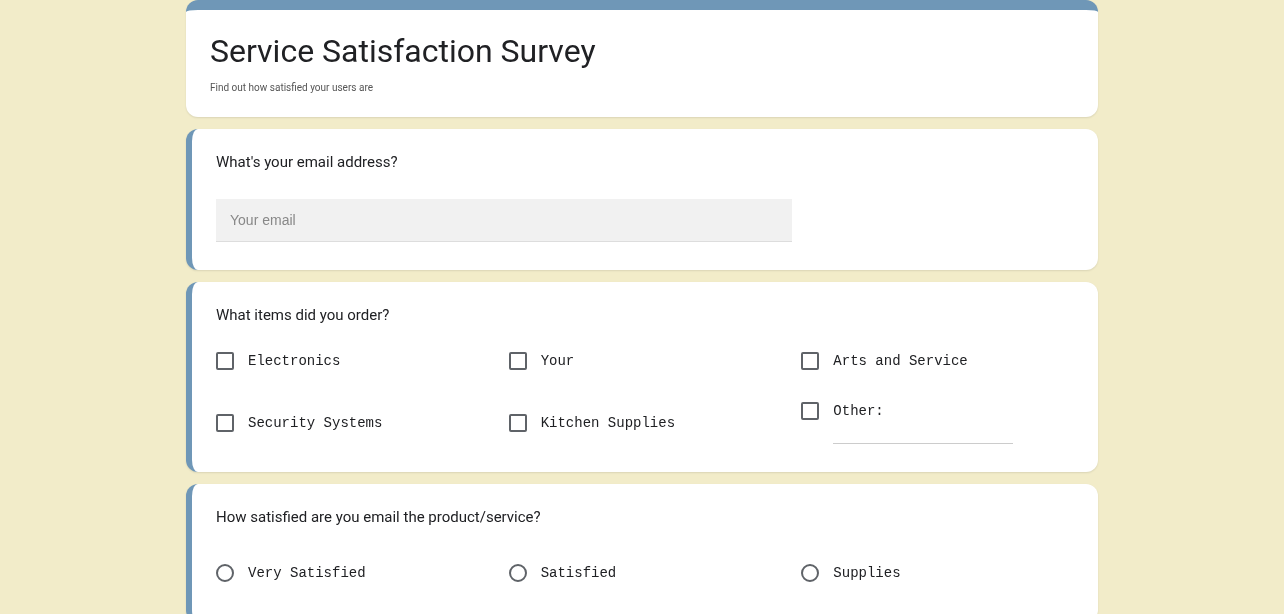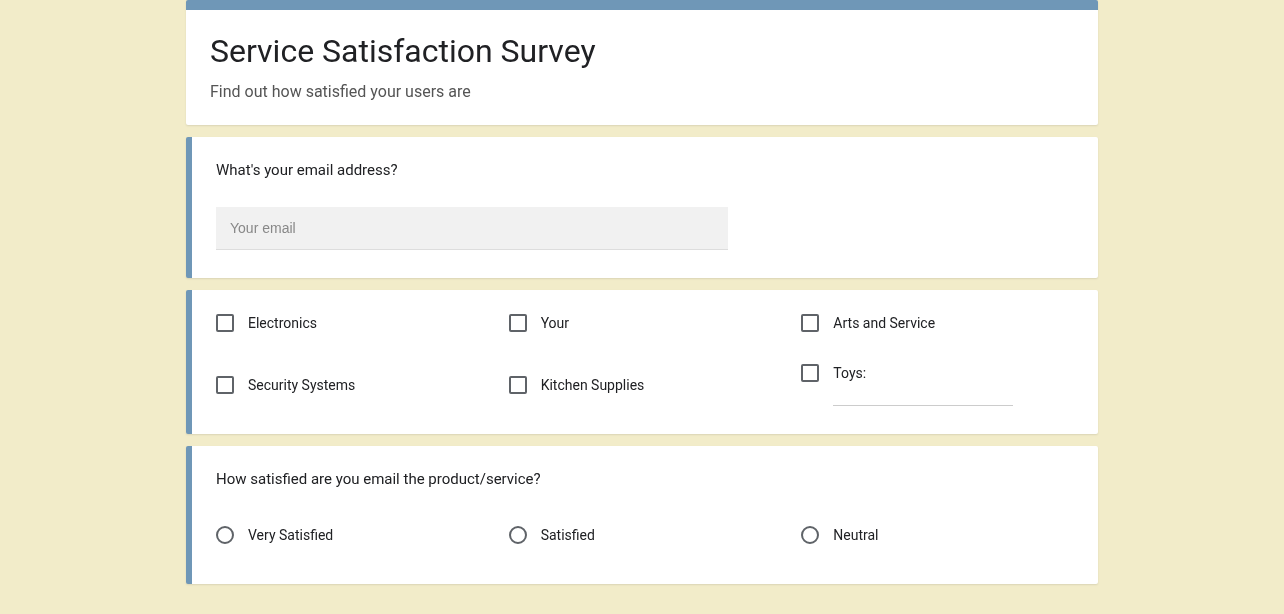--- a/index.html
+++ b/index.html
@@ -11,69 +11,70 @@
     height: 614px;
     overflow: hidden;
   }
   .form-container {
     width: 912px;
     margin: 0 auto;
     padding-top: 0;
   }
   .card {
     background: #fff;
-    border-radius: 2px;
+    border-radius: 12px;
     box-shadow: 0 1px 2px rgba(0,0,0,0.1);
     margin-bottom: 12px;
     position: relative;
   }
   .header-card {
     padding: 22px 24px 24px 24px;
     border-top: 10px solid #6f97b7;
   }
   .header-card h1 {
     font-size: 32px;
     font-weight: 400;
     color: #202124;
     margin-bottom: 12px;
   }
   .header-card p {
-    font-size: 16px;
+    font-size: 10px;
     color: #555;
   }
   .question-card {
     padding: 24px 24px 28px 24px;
     border-left: 6px solid #6f97b7;
   }
   .question-title {
     font-size: 15px;
     font-weight: 400;
     color: #202124;
     margin-bottom: 28px;
   }
   .text-input {
-    width: 512px;
+    width: 576px;
     padding: 13px 14px;
     border: none;
     background: #f1f1f1;
     font-size: 14px;
     color: #555;
     border-bottom: 1px solid #ddd;
   }
   .text-input::placeholder { color: #888; }
   .options-grid {
     display: grid;
     grid-template-columns: repeat(3, 1fr);
     row-gap: 32px;
     column-gap: 20px;
   }
   .option {
     display: flex;
     align-items: center;
     gap: 14px;
+    font-family: Liberation Mono, monospace;
   }
   .checkbox {
     width: 18px;
     height: 18px;
     border: 2px solid #5f6368;
     border-radius: 2px;
     flex-shrink: 0;
   }
   .radio {
     width: 18px;
@@ -105,20 +106,21 @@
     <h1>Service Satisfaction Survey</h1>
     <p>Find out how satisfied your users are</p>
   </div>
 
   <div class="card question-card">
     <div class="question-title">What's your email address?</div>
     <input type="text" class="text-input" placeholder="Your email" style="">
   </div>
 
   <div class="card question-card">
+    <div class="question-title">What items did you order?</div>
     <div class="options-grid">
       <div class="option">
         <span class="checkbox"></span>
         <span class="option-label">Electronics</span>
       </div>
       <div class="option">
         <span class="checkbox"></span>
         <span class="option-label">Your</span>
       </div>
       <div class="option">
@@ -129,39 +131,39 @@
         <span class="checkbox"></span>
         <span class="option-label">Security Systems</span>
       </div>
       <div class="option">
         <span class="checkbox"></span>
         <span class="option-label">Kitchen Supplies</span>
       </div>
       <div>
         <div class="option">
           <span class="checkbox"></span>
-          <span class="option-label">Toys:</span>
+          <span class="option-label">Other:</span>
         </div>
         <div class="other-line"></div>
       </div>
     </div>
   </div>
 
   <div class="card question-card q3-card">
     <div class="question-title">How satisfied are you email the product/service?</div>
     <div class="options-grid">
       <div class="option">
         <span class="radio"></span>
         <span class="option-label">Very Satisfied</span>
       </div>
       <div class="option">
         <span class="radio"></span>
         <span class="option-label">Satisfied</span>
       </div>
       <div class="option">
         <span class="radio"></span>
-        <span class="option-label">Neutral</span>
+        <span class="option-label">Supplies</span>
       </div>
 
     </div>
   </div>
 
 </div>
 
 </body></html>

